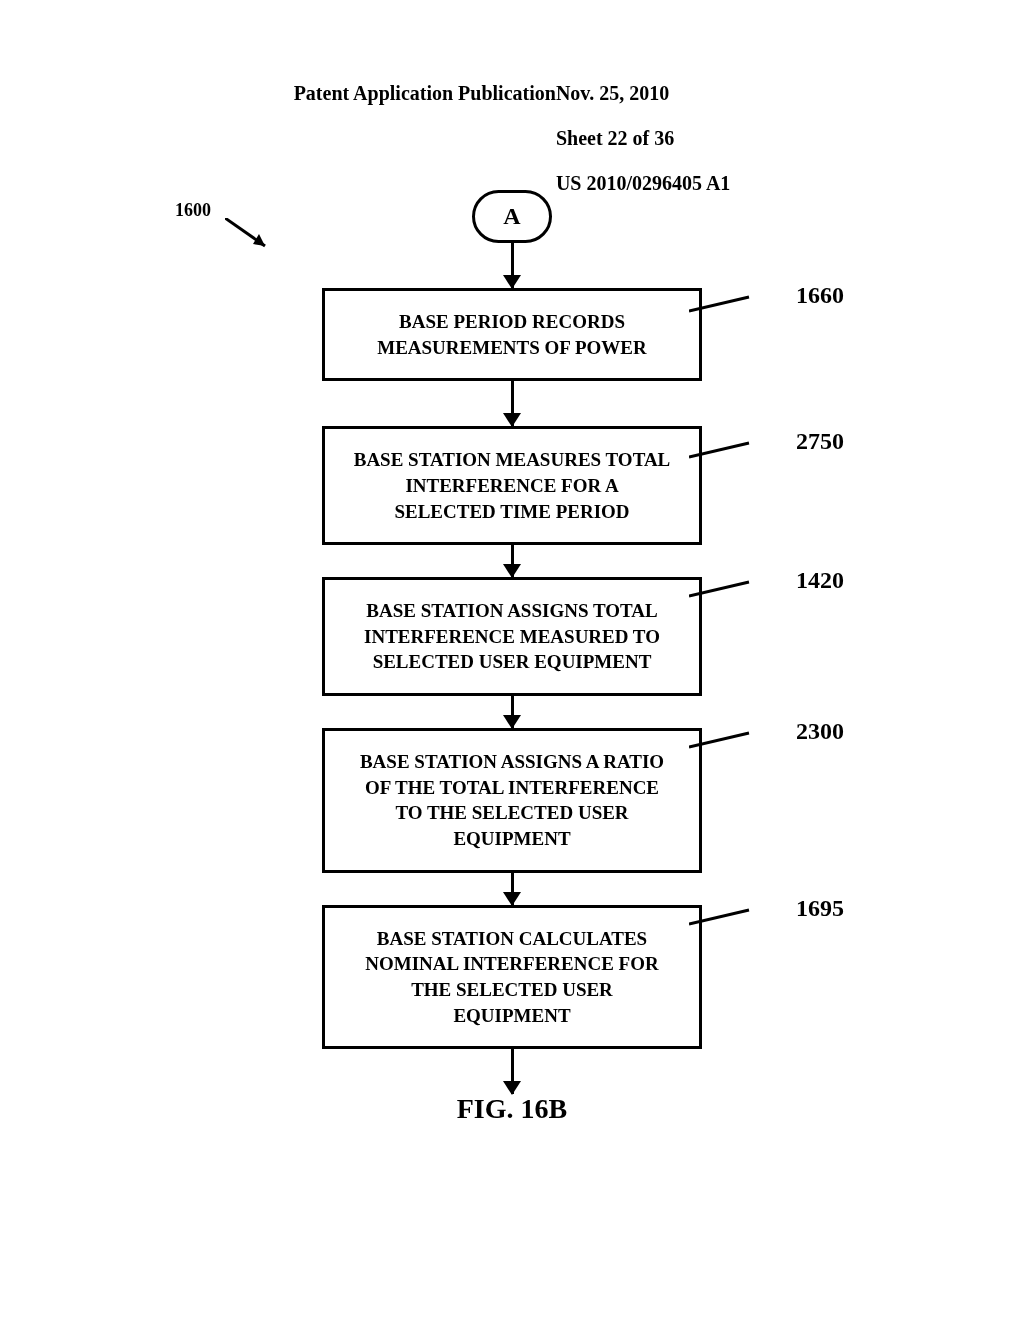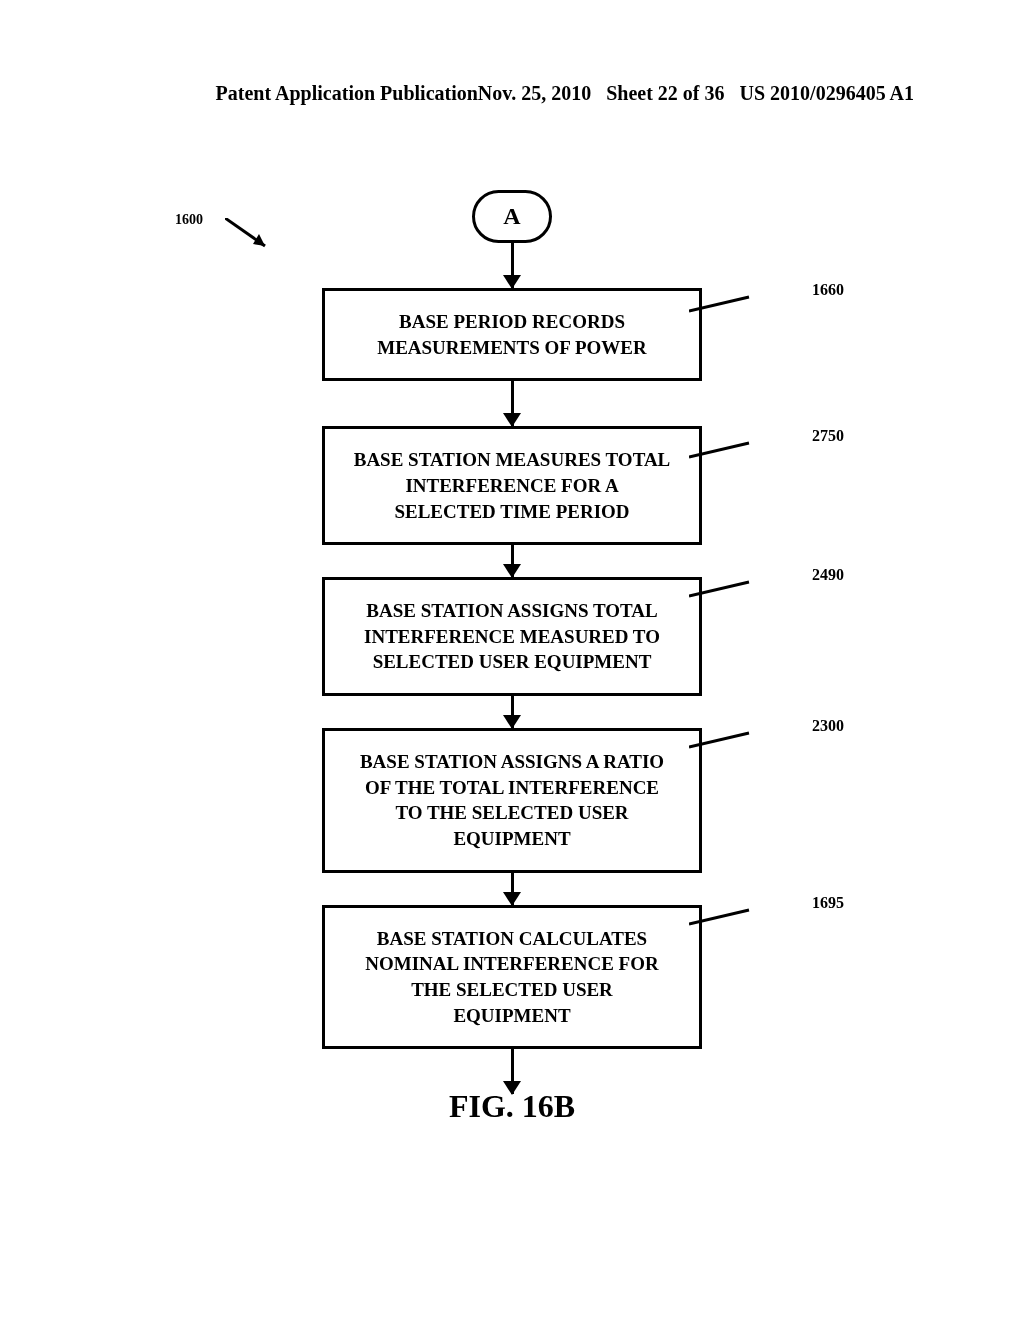--- a/index.html
+++ b/index.html
@@ -13,28 +13,29 @@
       background: white;
       font-family: "Times New Roman", serif;
       position: relative;
     }
     .header {
       position: absolute;
       top: 82px;
       left: 0;
       right: 0;
       display: flex;
-      justify-content: flex-end;
+      justify-content: center;
       padding: 0 110px;
       font-size: 20px;
       font-weight: bold;
     }
     .header-right {
       display: flex;
-      gap: 15px;
+      gap: 22px;
+      flex-direction: column;
     }
     .flowchart {
       position: absolute;
       top: 190px;
       left: 50%;
       transform: translateX(-50%);
       display: flex;
       flex-direction: column;
       align-items: center;
     }
@@ -77,40 +78,39 @@
       border-right: 9px solid transparent;
       border-top: 14px solid black;
     }
     .arrow-short {
       height: 32px;
     }
     .ref-label {
       position: absolute;
       font-family: "Times New Roman", serif;
       font-weight: bold;
-      font-size: 16px;
+      font-size: 24px;
       white-space: nowrap;
     }
     .figure-title {
       position: absolute;
       bottom: 195px;
       left: 50%;
       transform: translateX(-50%);
       font-family: "Times New Roman", serif;
       font-weight: bold;
-      font-size: 32px;
+      font-size: 28px;
     }
     .ref-1600 {
       position: absolute;
       top: 200px;
       left: 175px;
       font-family: "Times New Roman", serif;
       font-weight: bold;
-      font-size: 14px;
-      margin-top: 12px;
+      font-size: 18px;
     }
     .ref-1600-arrow {
       position: absolute;
       top: 218px;
       left: 225px;
     }
   </style>
 </head>
 <body>
 
@@ -149,21 +149,21 @@
     </svg>
     <div class="ref-label" style="top:-4px;right:-145px">2750</div>
   </div>
   <div class="arrow arrow-short"></div>
 
   <div class="process-box">
     <span>BASE STATION ASSIGNS TOTAL INTERFERENCE MEASURED TO SELECTED USER EQUIPMENT</span>
     <svg style="position:absolute;top:-2px;right:-80px;width:90px;height:40px">
       <line x1="0" y1="18" x2="60" y2="4" stroke="black" stroke-width="3"></line>
     </svg>
-    <div class="ref-label" style="top:-16px;right:-145px">2490</div>
+    <div class="ref-label" style="top:-16px;right:-145px">1420</div>
   </div>
   <div class="arrow arrow-short"></div>
 
   <div class="process-box">
     <span>BASE STATION ASSIGNS A RATIO OF THE TOTAL INTERFERENCE TO THE SELECTED USER EQUIPMENT</span>
     <svg style="position:absolute;top:-2px;right:-80px;width:90px;height:40px">
       <line x1="0" y1="18" x2="60" y2="4" stroke="black" stroke-width="3"></line>
     </svg>
     <div class="ref-label" style="top:-16px;right:-145px">2300</div>
   </div>

